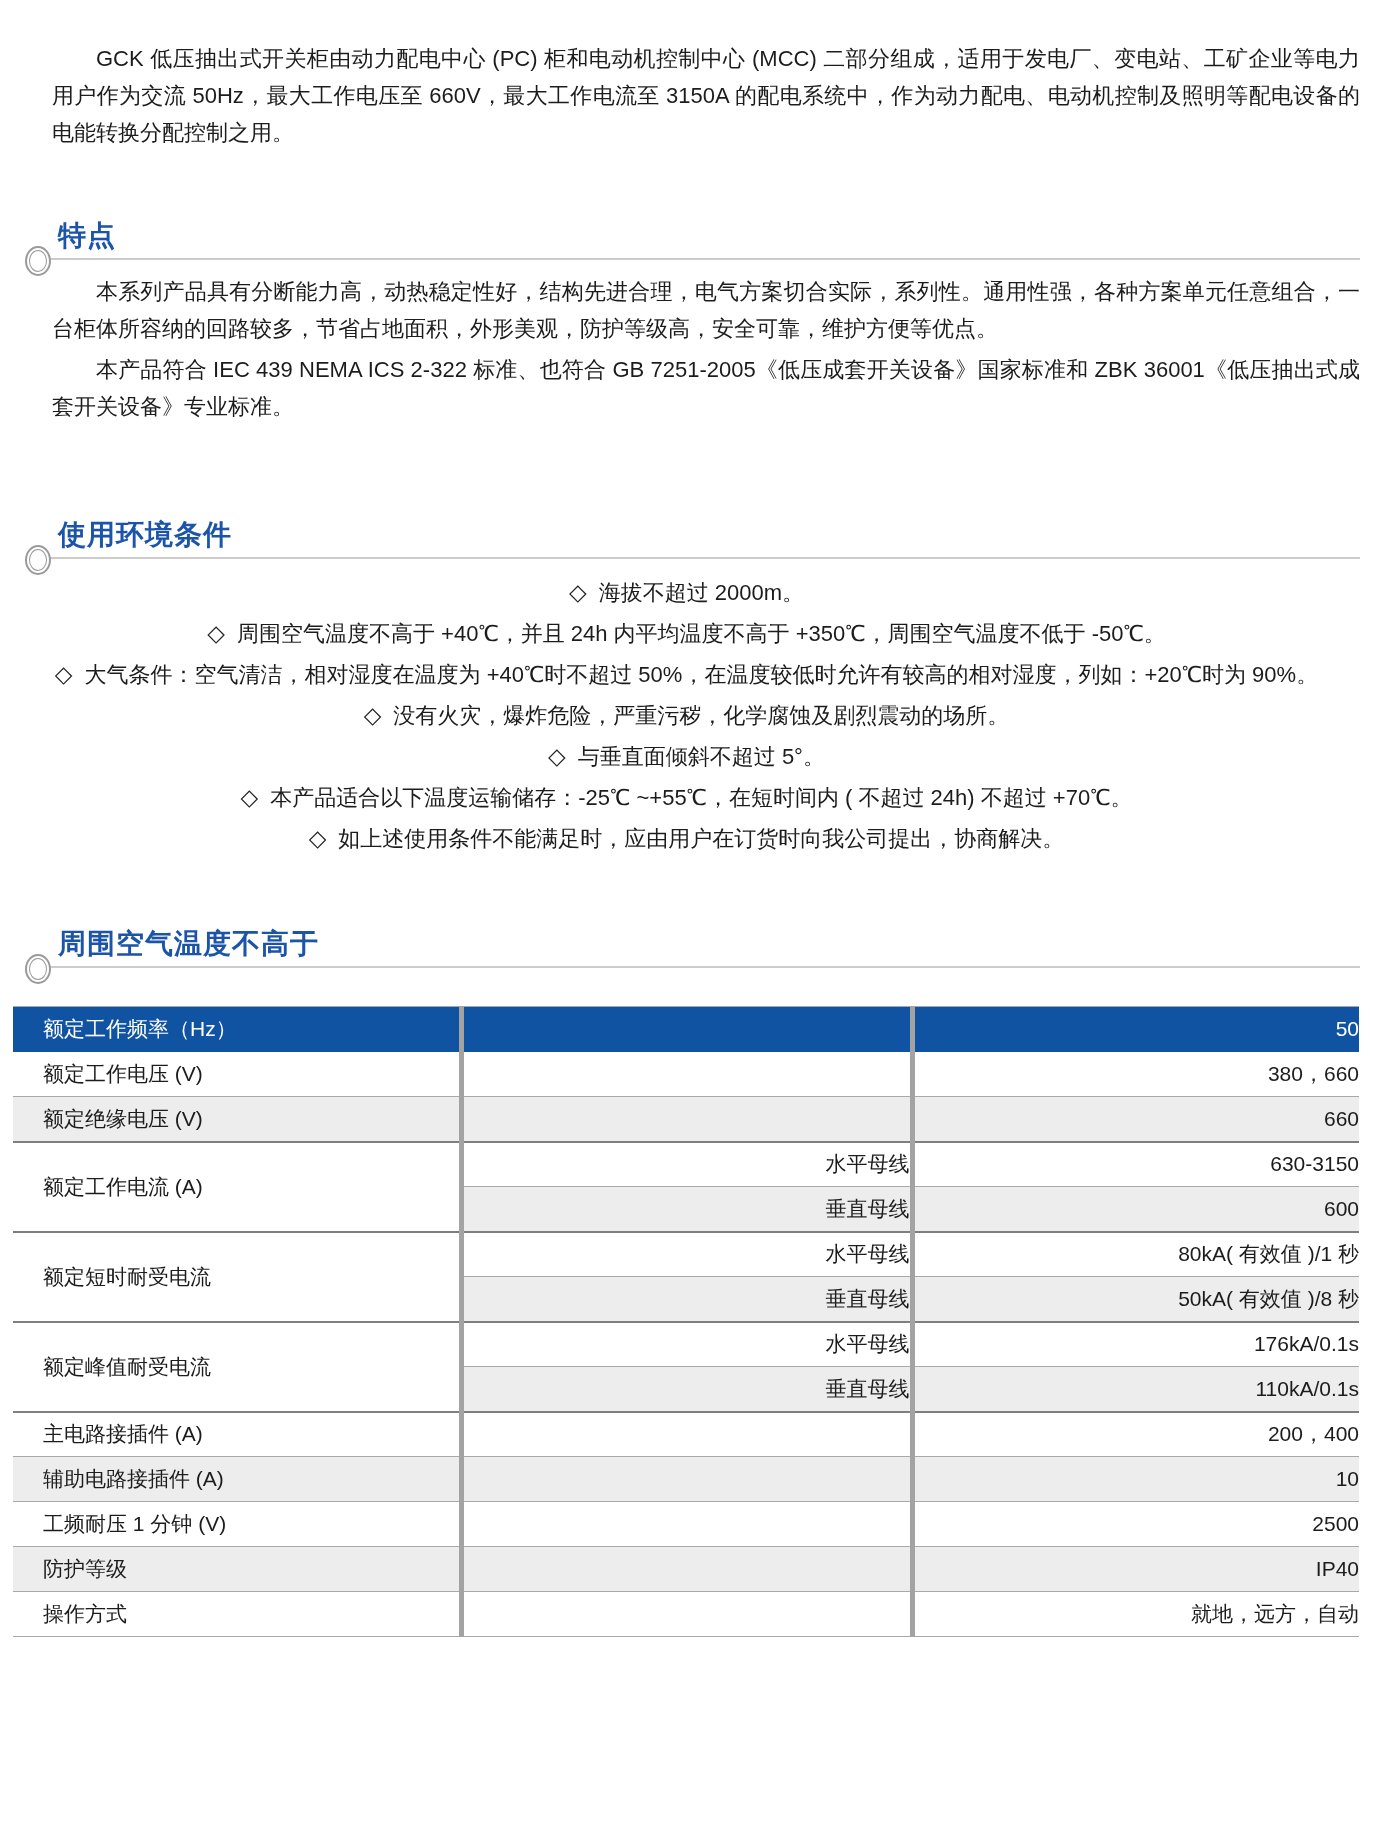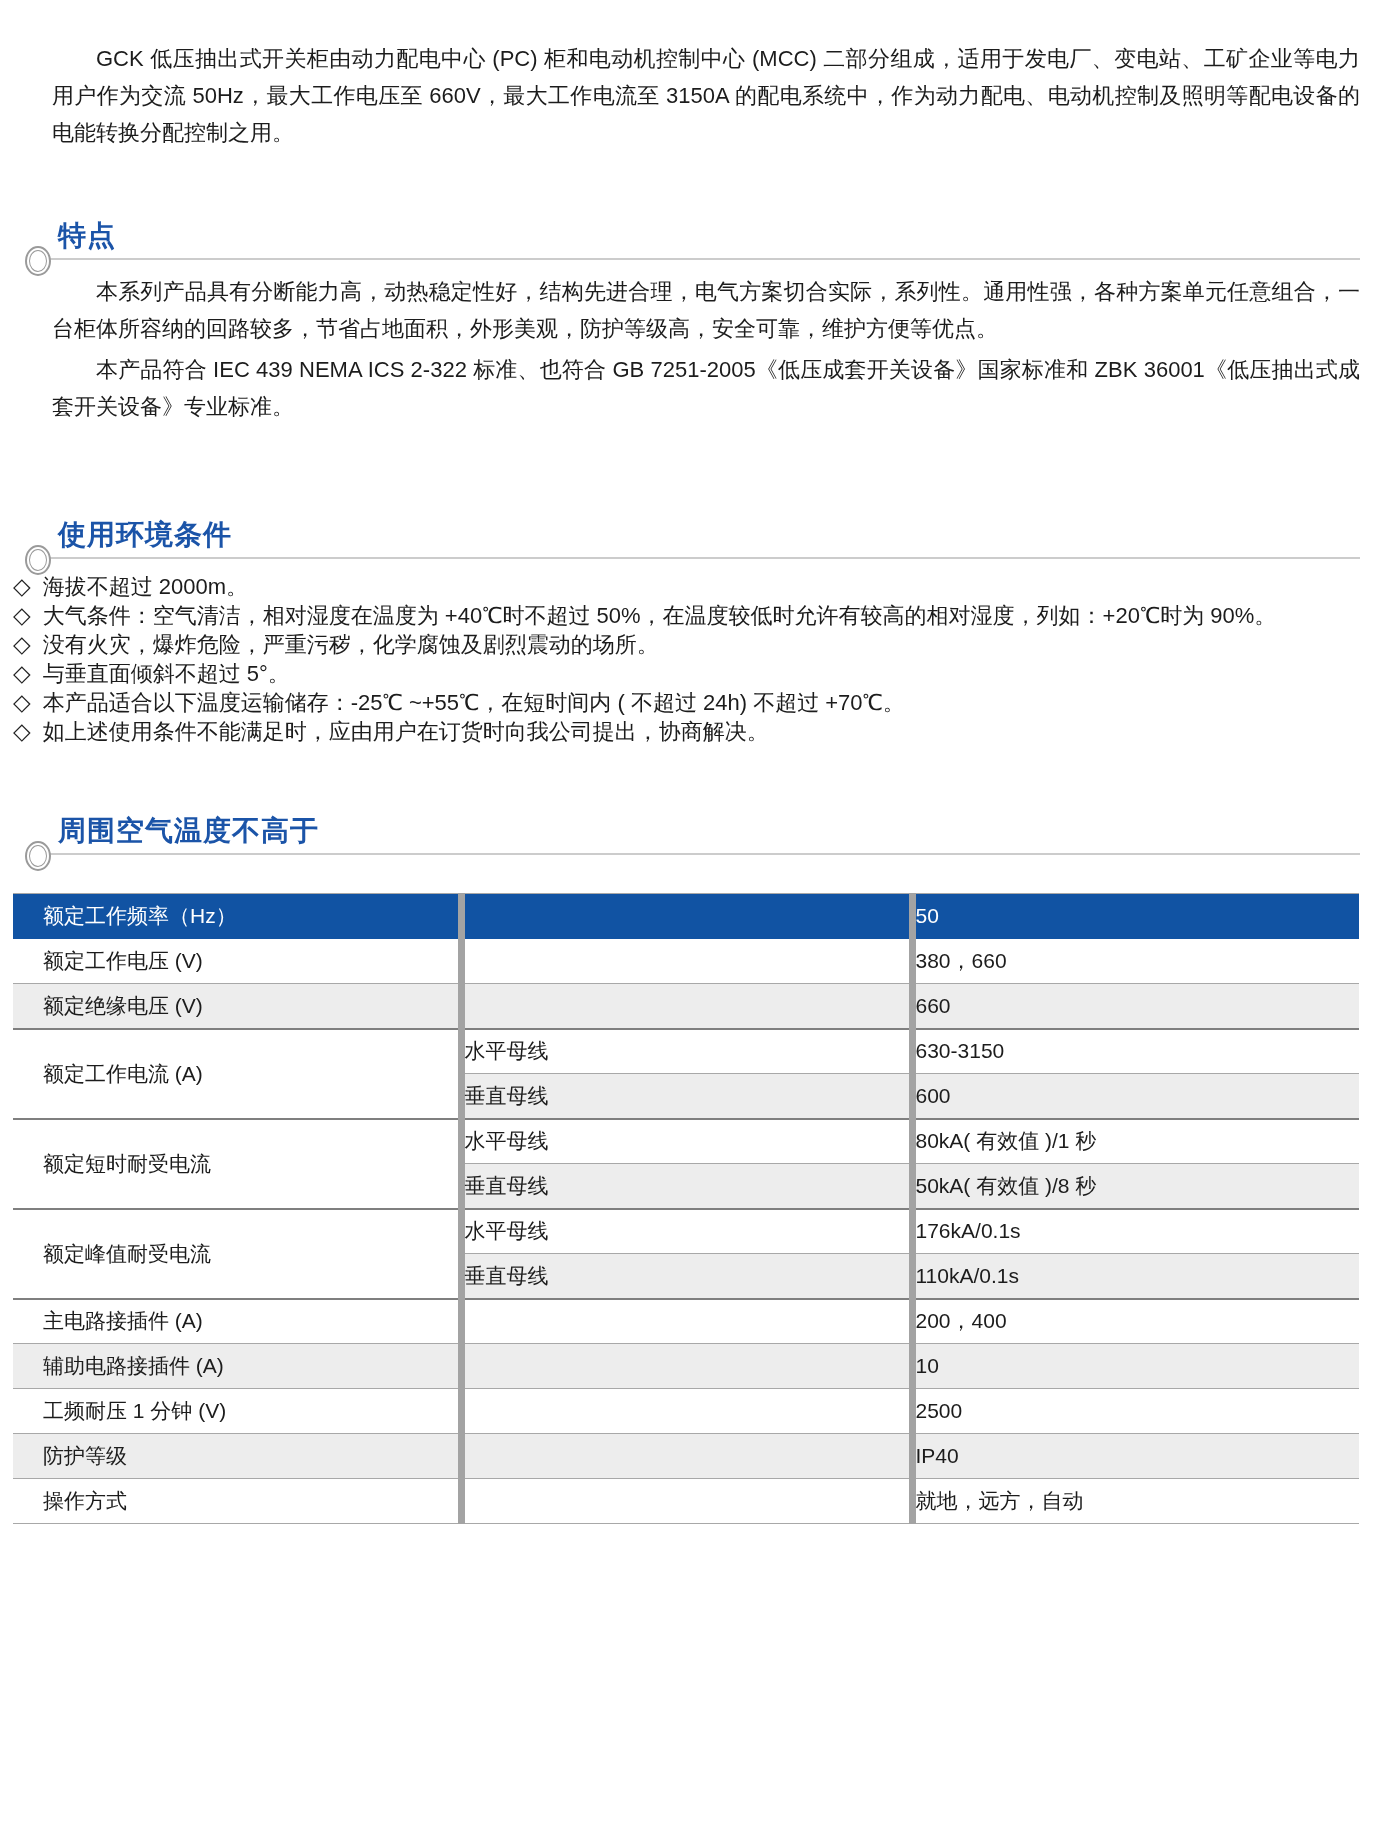--- a/index.html
+++ b/index.html
@@ -42,38 +42,38 @@
     color: #1c1c1c;
     margin-left: 39px;
   }
   .para + .para { margin-top: 4px; }
 
   .sec-features { margin-top: 60px; }
   .sec-environment { margin-top: 85px; }
   .sec-parameters { margin-top: 60px; }
 
   .env-list { list-style: none; margin-top: 14px; }
-  .env-item { font-size: 22px; line-height: 28px; color: #1c1c1c; }
+  .env-item { font-size: 22px; line-height: 40px; color: #1c1c1c; text-align: center; }
   .diamond { font-size: 23px; margin-right: 12px; color: #222222; }
 
   table.params {
     width: 1346px; margin-top: 39px;
     border-collapse: collapse; table-layout: fixed;
     border-top: 1px solid #a8a8a8;
   }
   .params col.c1 { width: 448px; }
   .params col.c2 { width: 451px; }
   .params col.c3 { width: 447px; }
   .params td {
     height: 45px; font-size: 21px; color: #1c1c1c;
     border-bottom: 1px solid #a8a8a8;
     background: #ffffff;
   }
   .params td.lbl { text-align: left; padding-left: 30px; }
-  .params td.mid, .params td.val { text-align: left; border-left: 7px solid #a3a3a3; }
+  .params td.mid, .params td.val { text-align: right; border-left: 5px solid #a3a3a3; }
   .params tr.head-row td {
     background: #1153a3; color: #ffffff; border-bottom: none;
   }
   .params tr.gray td { background: #ededed; }
   .params tr.sub-gray td { background: #ededed; }
   .params tr.group-top td { border-top: 2px solid #7f7f7f; }
 </style>
 </head>
 <body>
 
@@ -92,20 +92,21 @@
 </section>
 
 <section class="sec-environment">
   <div class="sec-head">
     <span class="ring"></span>
     <span class="sec-title">使用环境条件</span>
     <span class="rule"></span>
   </div>
   <ul class="env-list">
     <li class="env-item"><span class="diamond">◇</span><span>海拔不超过 2000m。</span></li>
+    <li class="env-item"><span class="diamond">◇</span><span>周围空气温度不高于 +40℃，并且 24h 内平均温度不高于 +350℃，周围空气温度不低于 -50℃。</span></li>
     <li class="env-item"><span class="diamond">◇</span><span>大气条件：空气清洁，相对湿度在温度为 +40℃时不超过 50%，在温度较低时允许有较高的相对湿度，列如：+20℃时为 90%。</span></li>
     <li class="env-item"><span class="diamond">◇</span><span>没有火灾，爆炸危险，严重污秽，化学腐蚀及剧烈震动的场所。</span></li>
     <li class="env-item"><span class="diamond">◇</span><span>与垂直面倾斜不超过 5°。</span></li>
     <li class="env-item"><span class="diamond">◇</span><span>本产品适合以下温度运输储存：-25℃ ~+55℃，在短时间内 ( 不超过 24h) 不超过 +70℃。</span></li>
     <li class="env-item"><span class="diamond">◇</span><span>如上述使用条件不能满足时，应由用户在订货时向我公司提出，协商解决。</span></li>
   </ul>
 </section>
 
 <section class="sec-parameters">
   <div class="sec-head">

